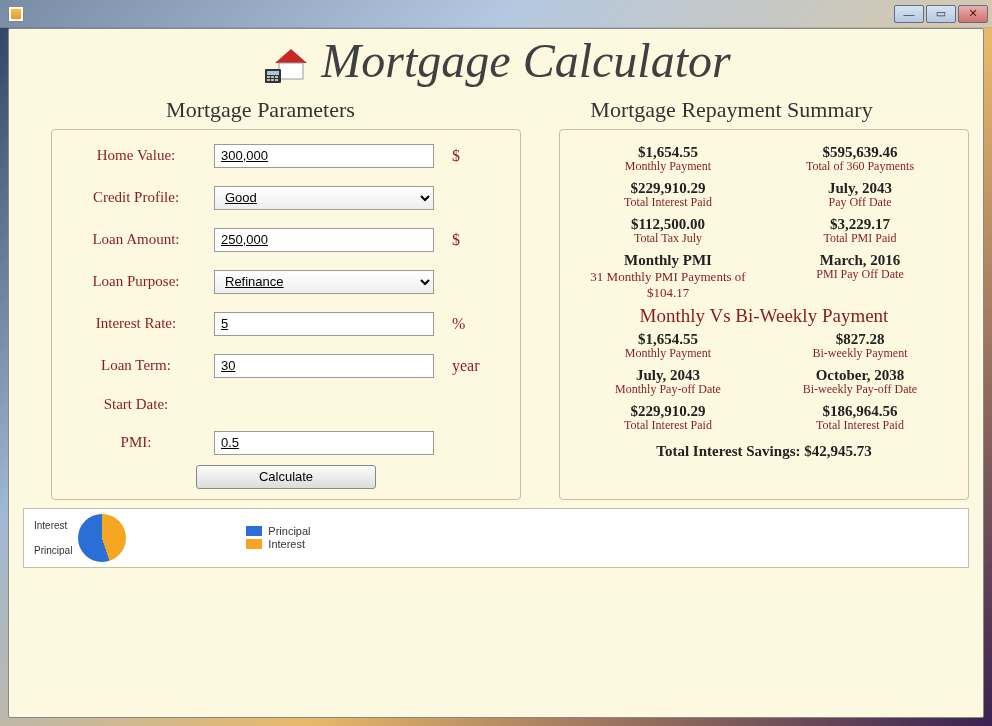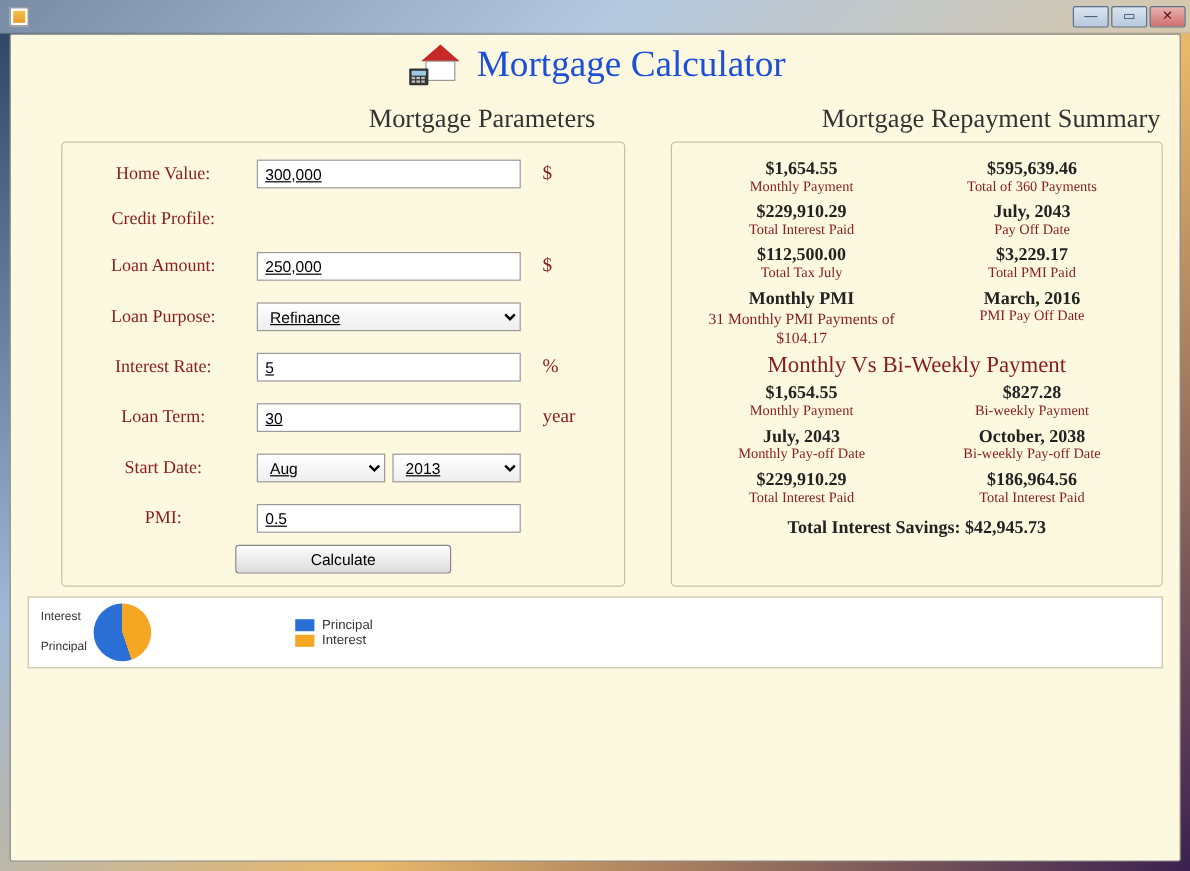--- a/index.html
+++ b/index.html
@@ -61,39 +61,40 @@
     border: 1px solid #888;
     border-radius: 2px;
     overflow: hidden;
   }
   .header {
     text-align: center;
     padding: 4px 0 0 0;
   }
   .header-title {
     font-family: "Brush Script MT", "Segoe Script", cursive;
-    font-size: 31px;
-    color: #1d4ed8;
+    font-size: 48px;
+    font-style: italic;
+    color: #404040;
     display: inline-flex;
     align-items: center;
     gap: 8px;
   }
   .logo {
     width: 52px; height: 40px;
     position: relative;
     display: inline-block;
   }
   .logo svg { width:100%; height:100%; }
   .section-titles {
     display: flex;
     padding: 8px 16px 0 16px;
   }
   .section-titles > div {
     flex:1;
-    text-align:right;
+    text-align:center;
     font-size: 22px;
     font-family: "Comic Sans MS", cursive;
     color: #333;
   }
   .panels {
     display: flex;
     gap: 10px;
     padding: 6px 14px 0 14px;
   }
   .panel {
@@ -256,20 +257,23 @@
         <div class="form-row">
           <div class="lbl">Home Value:</div>
           <div class="inputwrap">
               <input type="text" value="300,000" style="">
             </div>
           <div class="unit">$</div>
         </div>
 
         <div class="form-row">
           <div class="lbl">Credit Profile:</div>
+          <div class="inputwrap">
+              <select><option>Good</option></select>
+            </div>
           <div class="unit"></div>
         </div>
 
         <div class="form-row">
           <div class="lbl">Loan Amount:</div>
           <div class="inputwrap">
               <input type="text" value="250,000" style="">
             </div>
           <div class="unit">$</div>
         </div>
@@ -293,24 +297,20 @@
         <div class="form-row">
           <div class="lbl">Loan Term:</div>
           <div class="inputwrap">
               <input type="text" value="30" style="">
             </div>
           <div class="unit">year</div>
         </div>
 
         <div class="form-row">
           <div class="lbl">Start Date:</div>
-          <div class="inputwrap">
-            <select style="width:50%"><option>Aug</option></select>
-            <select style="width:50%"><option>2013</option></select>
-          </div>
           <div class="unit"></div>
         </div>
 
 
         <div class="form-row" style="margin-bottom:10px">
           <div class="lbl">PMI:</div>
           <div class="inputwrap">
               <input type="text" value="0.5" style="">
             </div>
           <div class="unit"></div>

